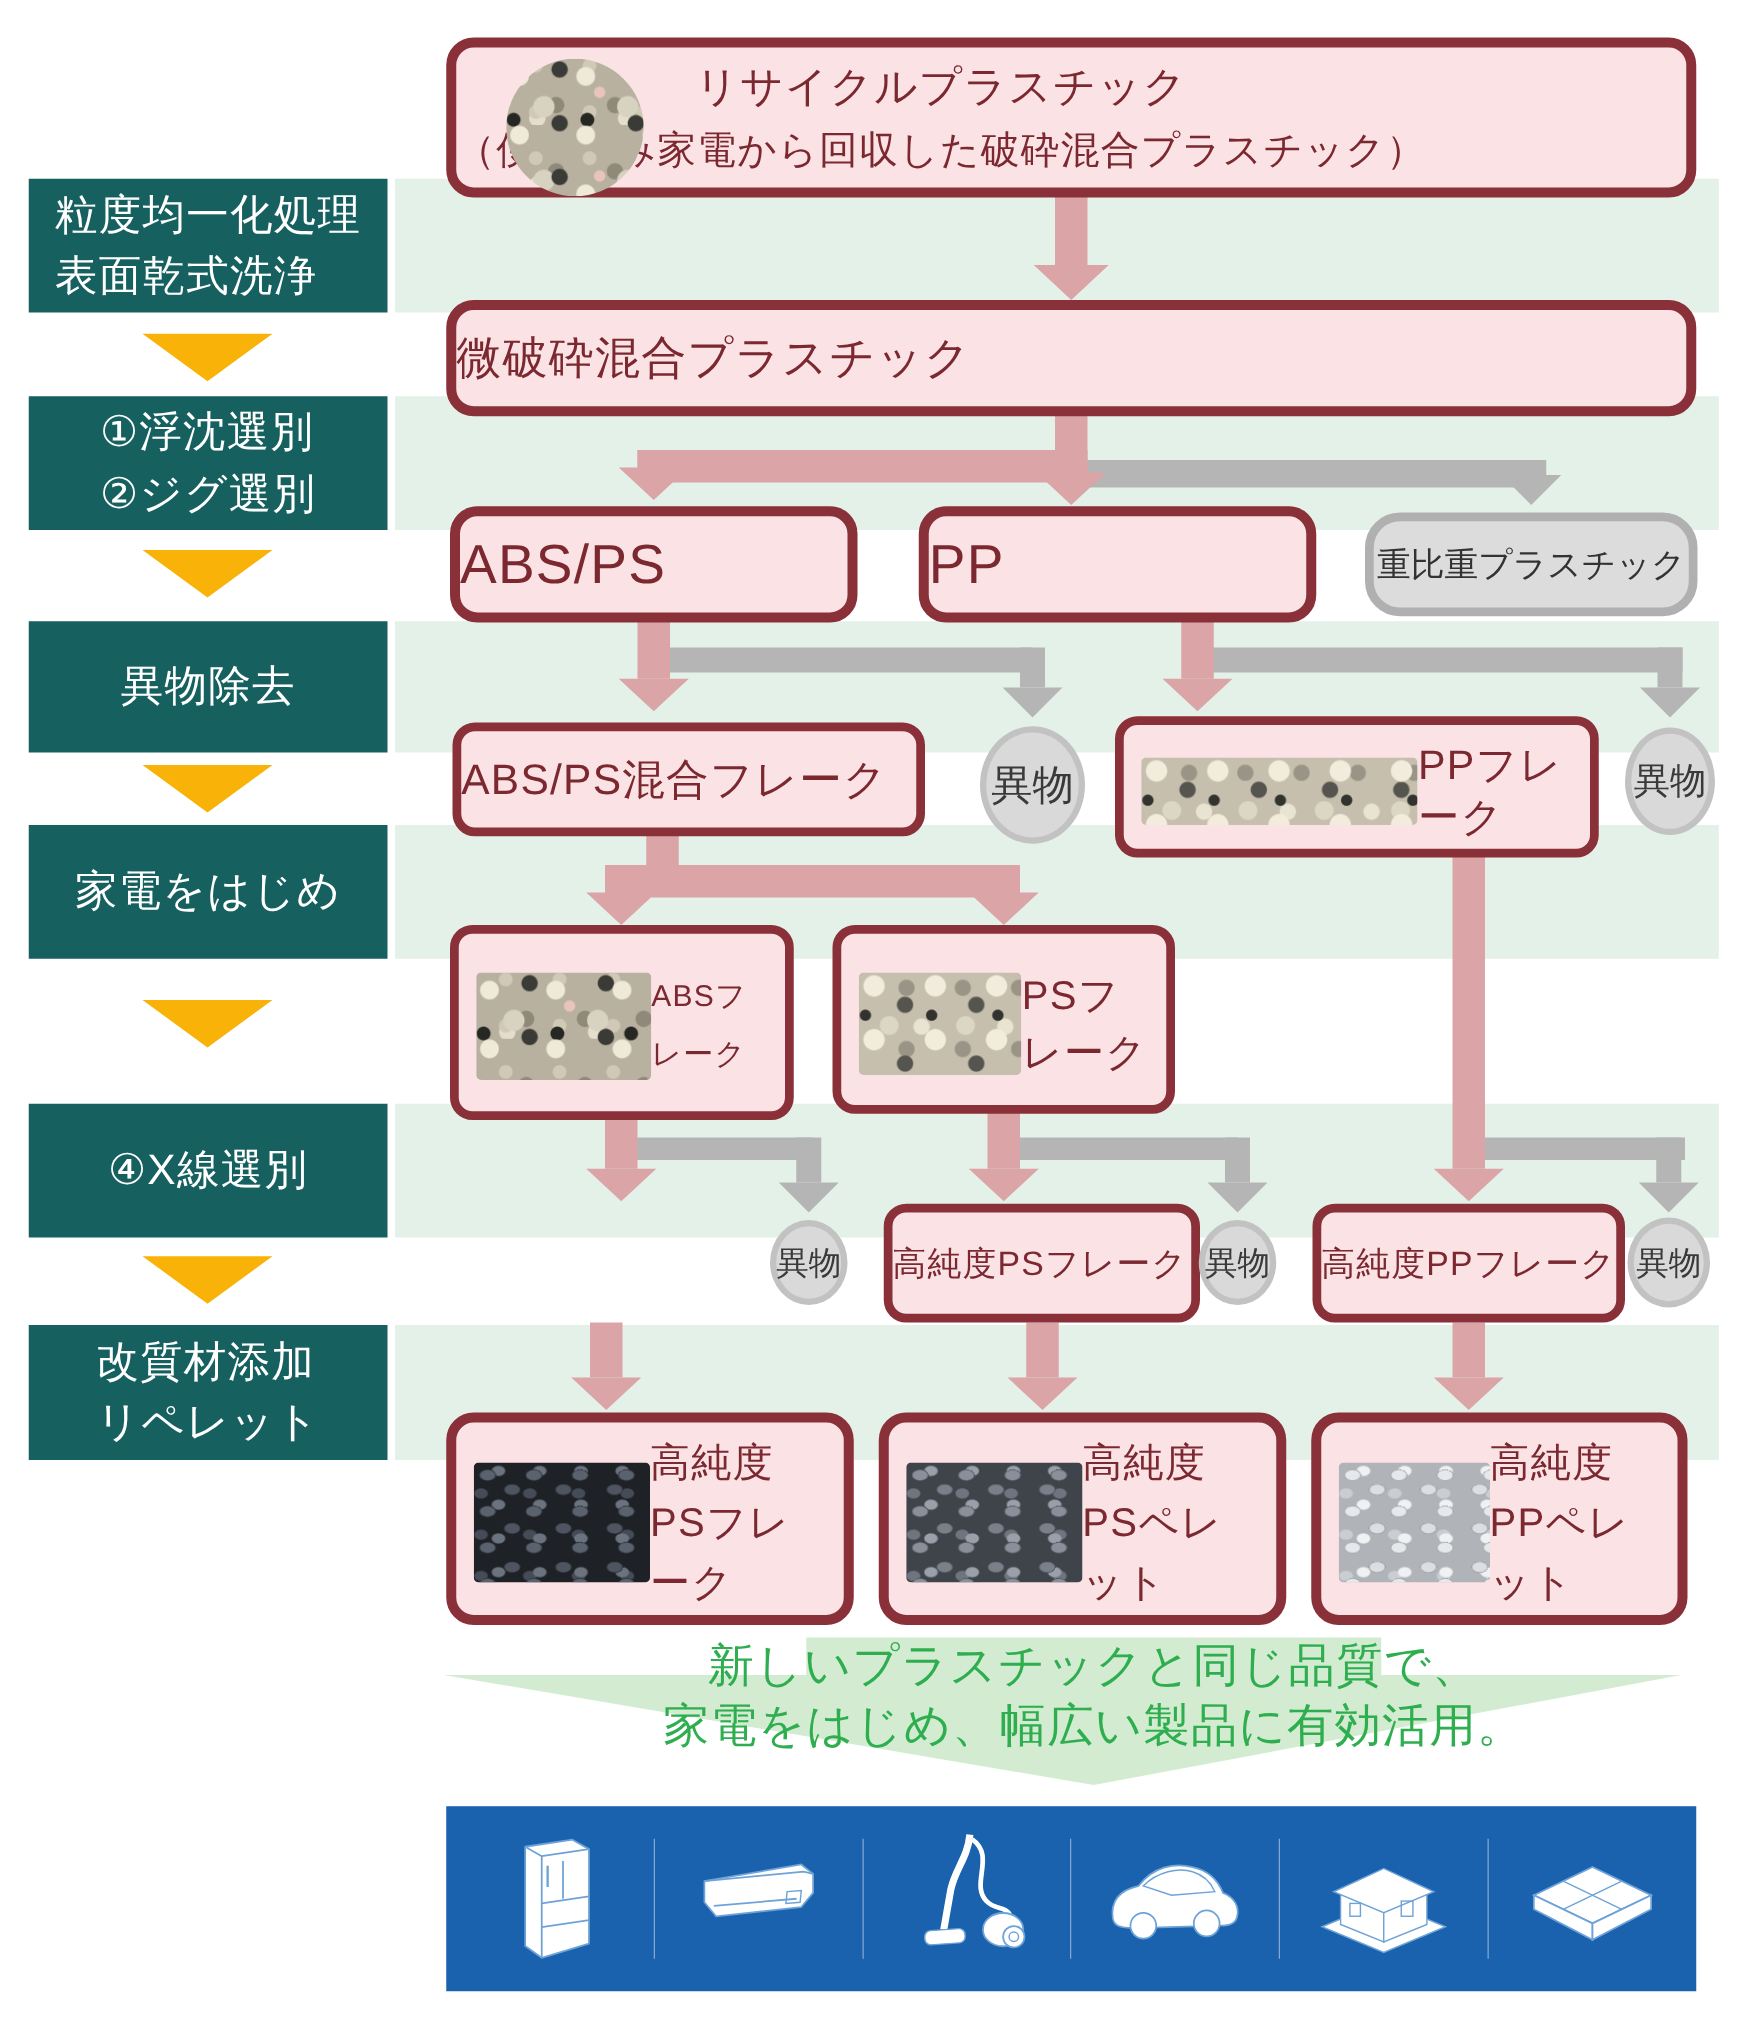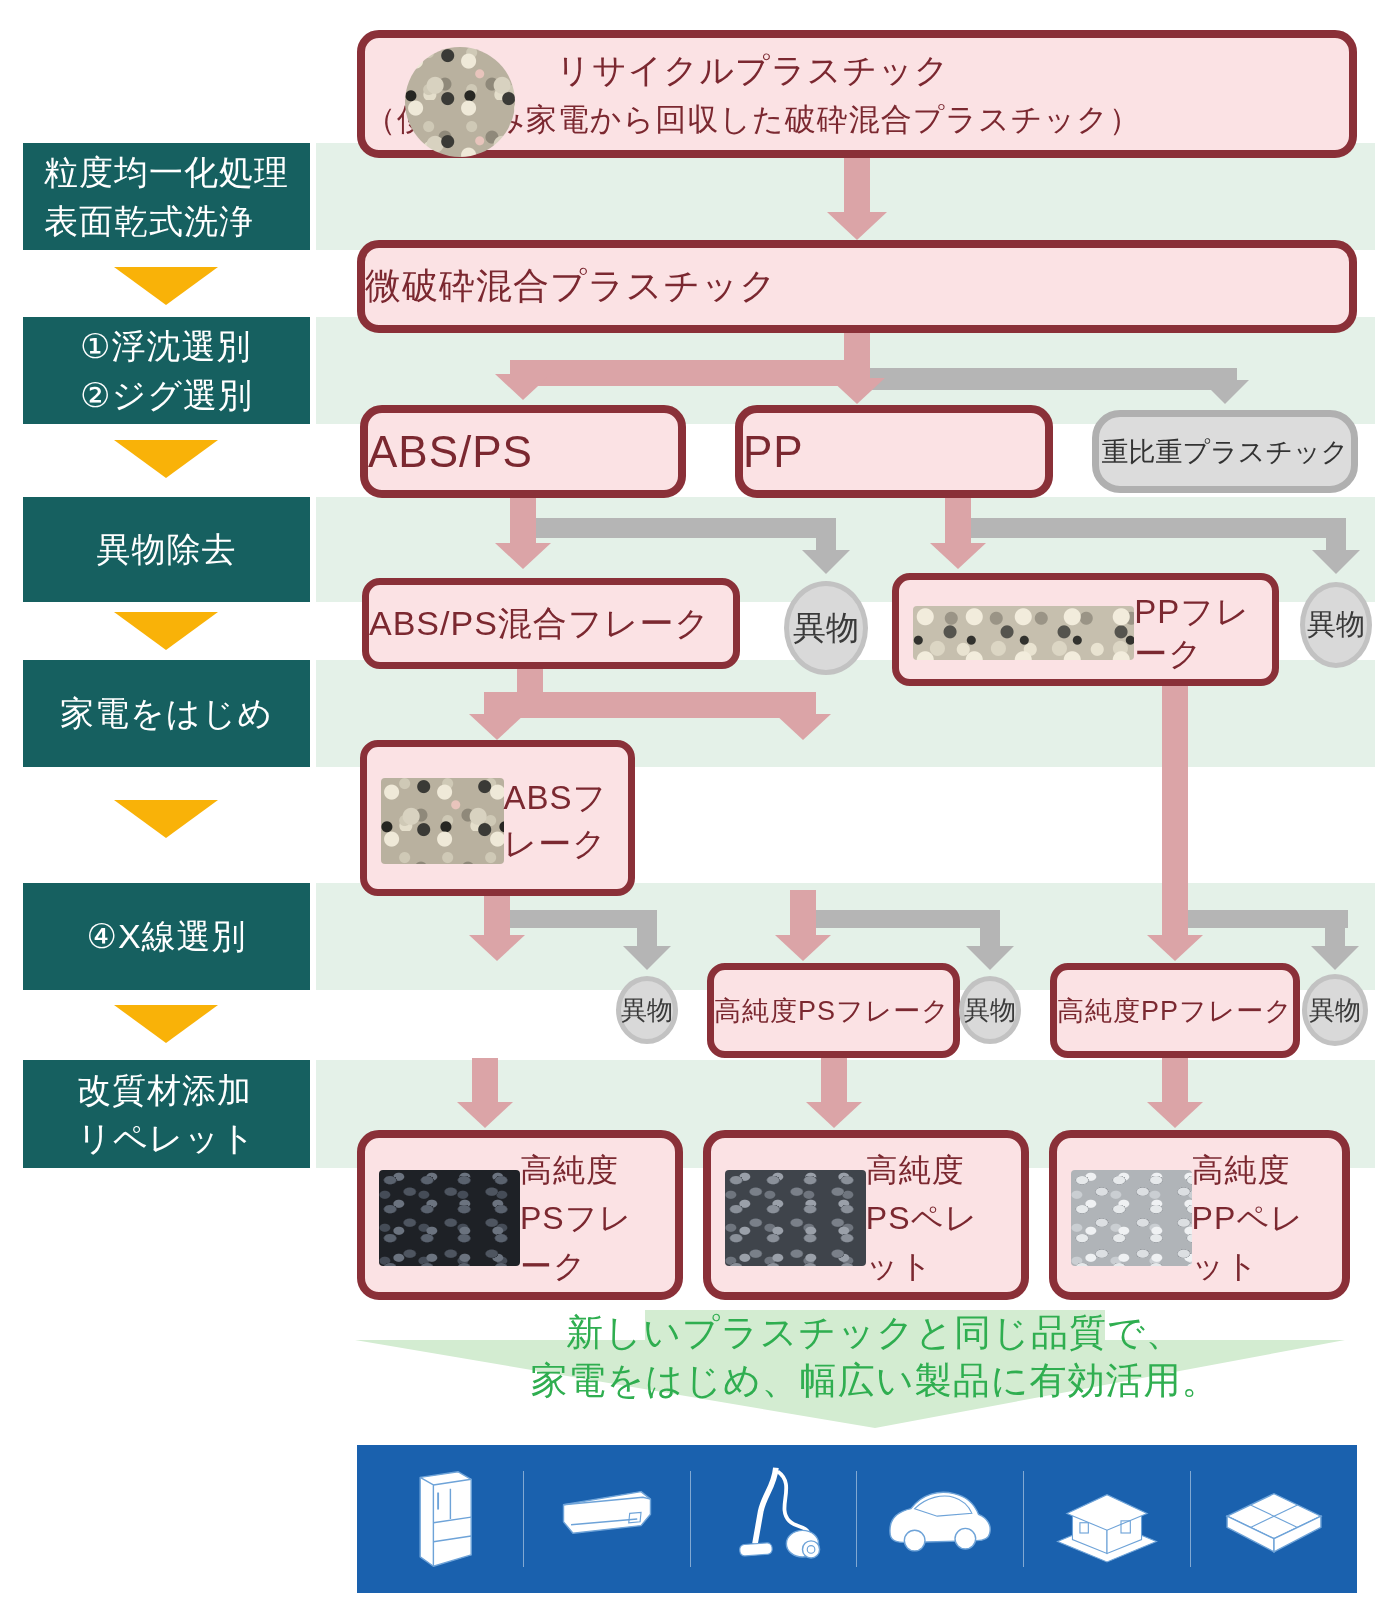--- a/index.html
+++ b/index.html
@@ -207,21 +207,25 @@
     <span>異物</span>
   </div>
 
   <div class="sp" style="left:517px;top:668px;width:26px;height:28px;"></div>
   <div class="sp" style="left:484px;top:692px;width:332px;height:26px;"></div>
   <div class="hp" style="left:469px;top:714px;"></div>
   <div class="hp" style="left:775px;top:714px;"></div>
 
   <div class="pbox thin col" style="left:360px;top:740px;width:275px;height:156px;">
     <div class="ph tex-flake" style="width:230px;height:86px;"></div>
-    <div style="font-size:33px;line-height:46px;">ABSフレーク</div>
+    <div style="font-size:24px;line-height:46px;">ABSフレーク</div>
+  </div>
+  <div class="pbox thin col" style="left:666px;top:740px;width:274px;height:151px;">
+    <div class="ph tex-flake2" style="width:230px;height:82px;"></div>
+    <div style="font-size:32px;line-height:46px;">PSフレーク</div>
   </div>
 
   <div class="sg" style="left:497px;top:910px;width:153px;height:18px;"></div>
   <div class="sg" style="left:637px;top:910px;width:20px;height:36px;"></div>
   <div class="hg" style="left:623px;top:946px;"></div>
   <div class="sp" style="left:484px;top:895px;width:26px;height:40px;"></div>
   <div class="hp" style="left:469px;top:935px;"></div>
 
   <div class="sg" style="left:803px;top:910px;width:187px;height:18px;"></div>
   <div class="sg" style="left:980px;top:910px;width:20px;height:36px;"></div>

